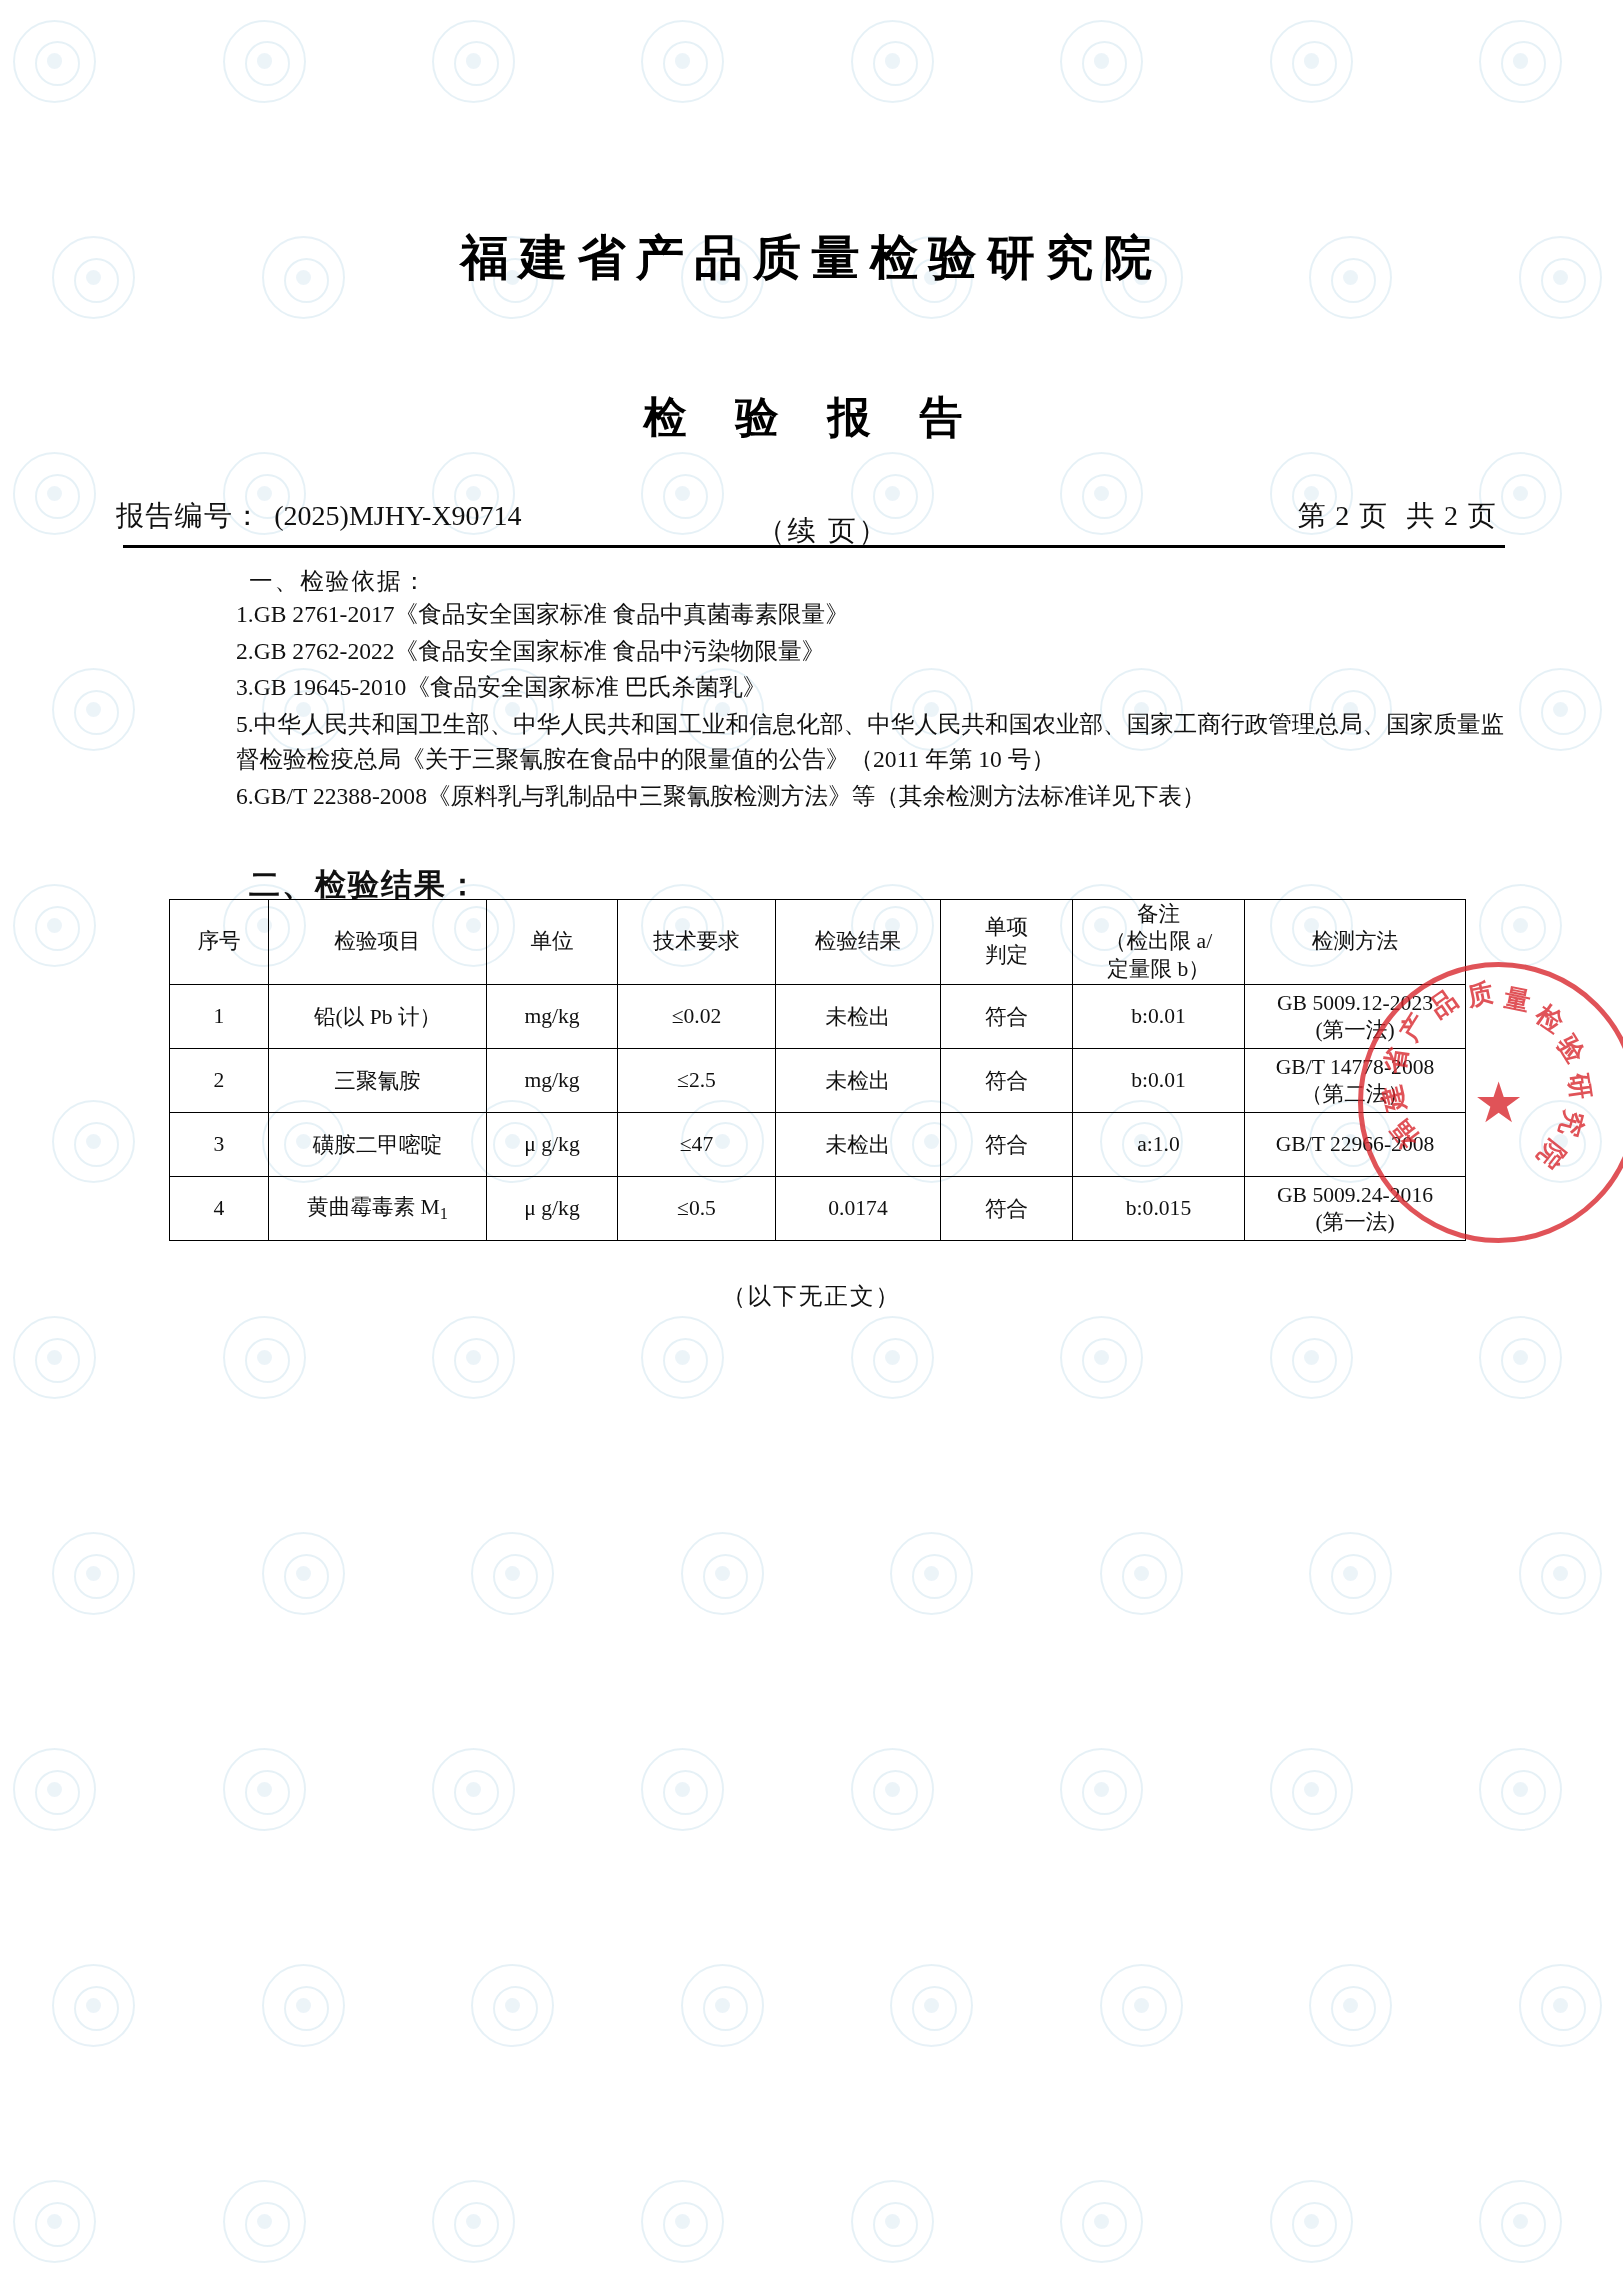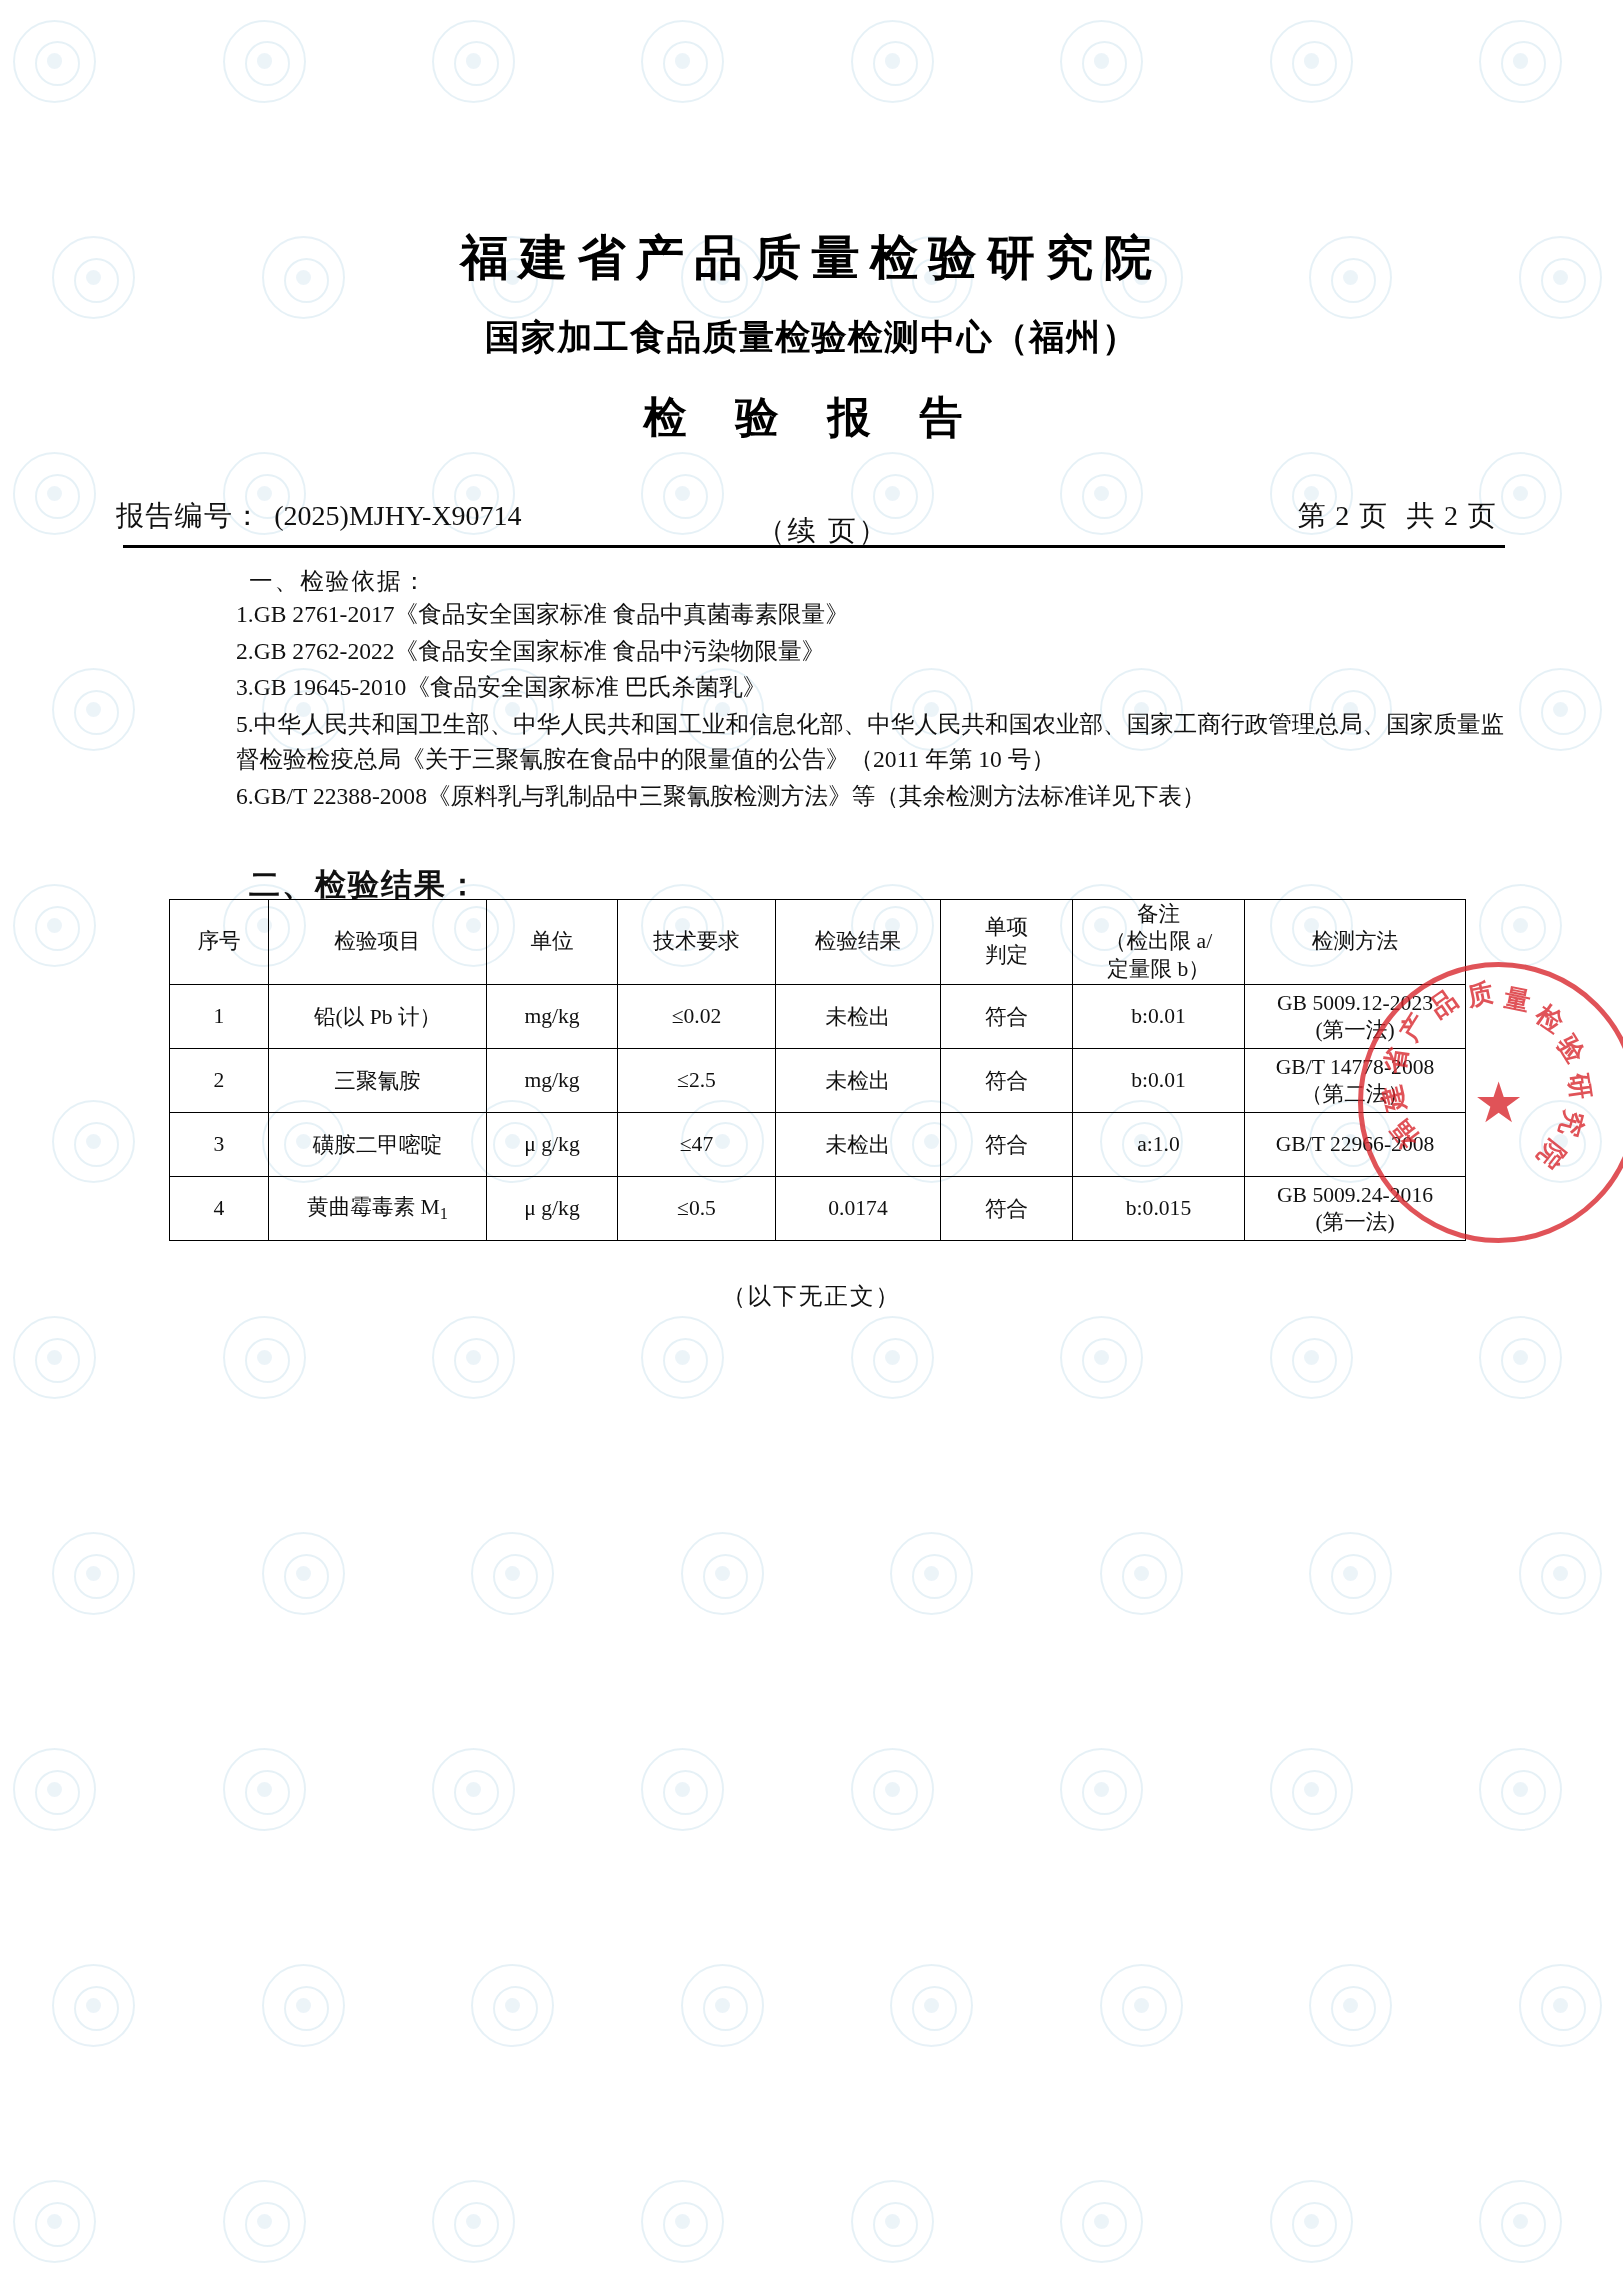--- a/index.html
+++ b/index.html
@@ -345,21 +345,20 @@
     <div class="wm" style="left: 641px; top: 2180px;"></div>
     <div class="wm" style="left: 851px; top: 2180px;"></div>
     <div class="wm" style="left: 1060px; top: 2180px;"></div>
     <div class="wm" style="left: 1270px; top: 2180px;"></div>
     <div class="wm" style="left: 1479px; top: 2180px;"></div>
   </div>
 
 <div id="page">
 
   <div class="title-main">福建省产品质量检验研究院</div>
-  <div class="title-sub">国家加工食品质量检验检测中心（福州）</div>
   <div class="title-report">检 验 报 告</div>
 
   <div class="meta-row">
     <div class="meta-no">
       <span class="lbl">报告编号：</span><span class="val">(2025)MJHY-X90714</span>
     </div>
     <div class="meta-cont">（续 页）</div>
     <div class="meta-pages">
       <span>第 2 页</span><span class="sep"></span><span>共 2 页</span>
     </div>

